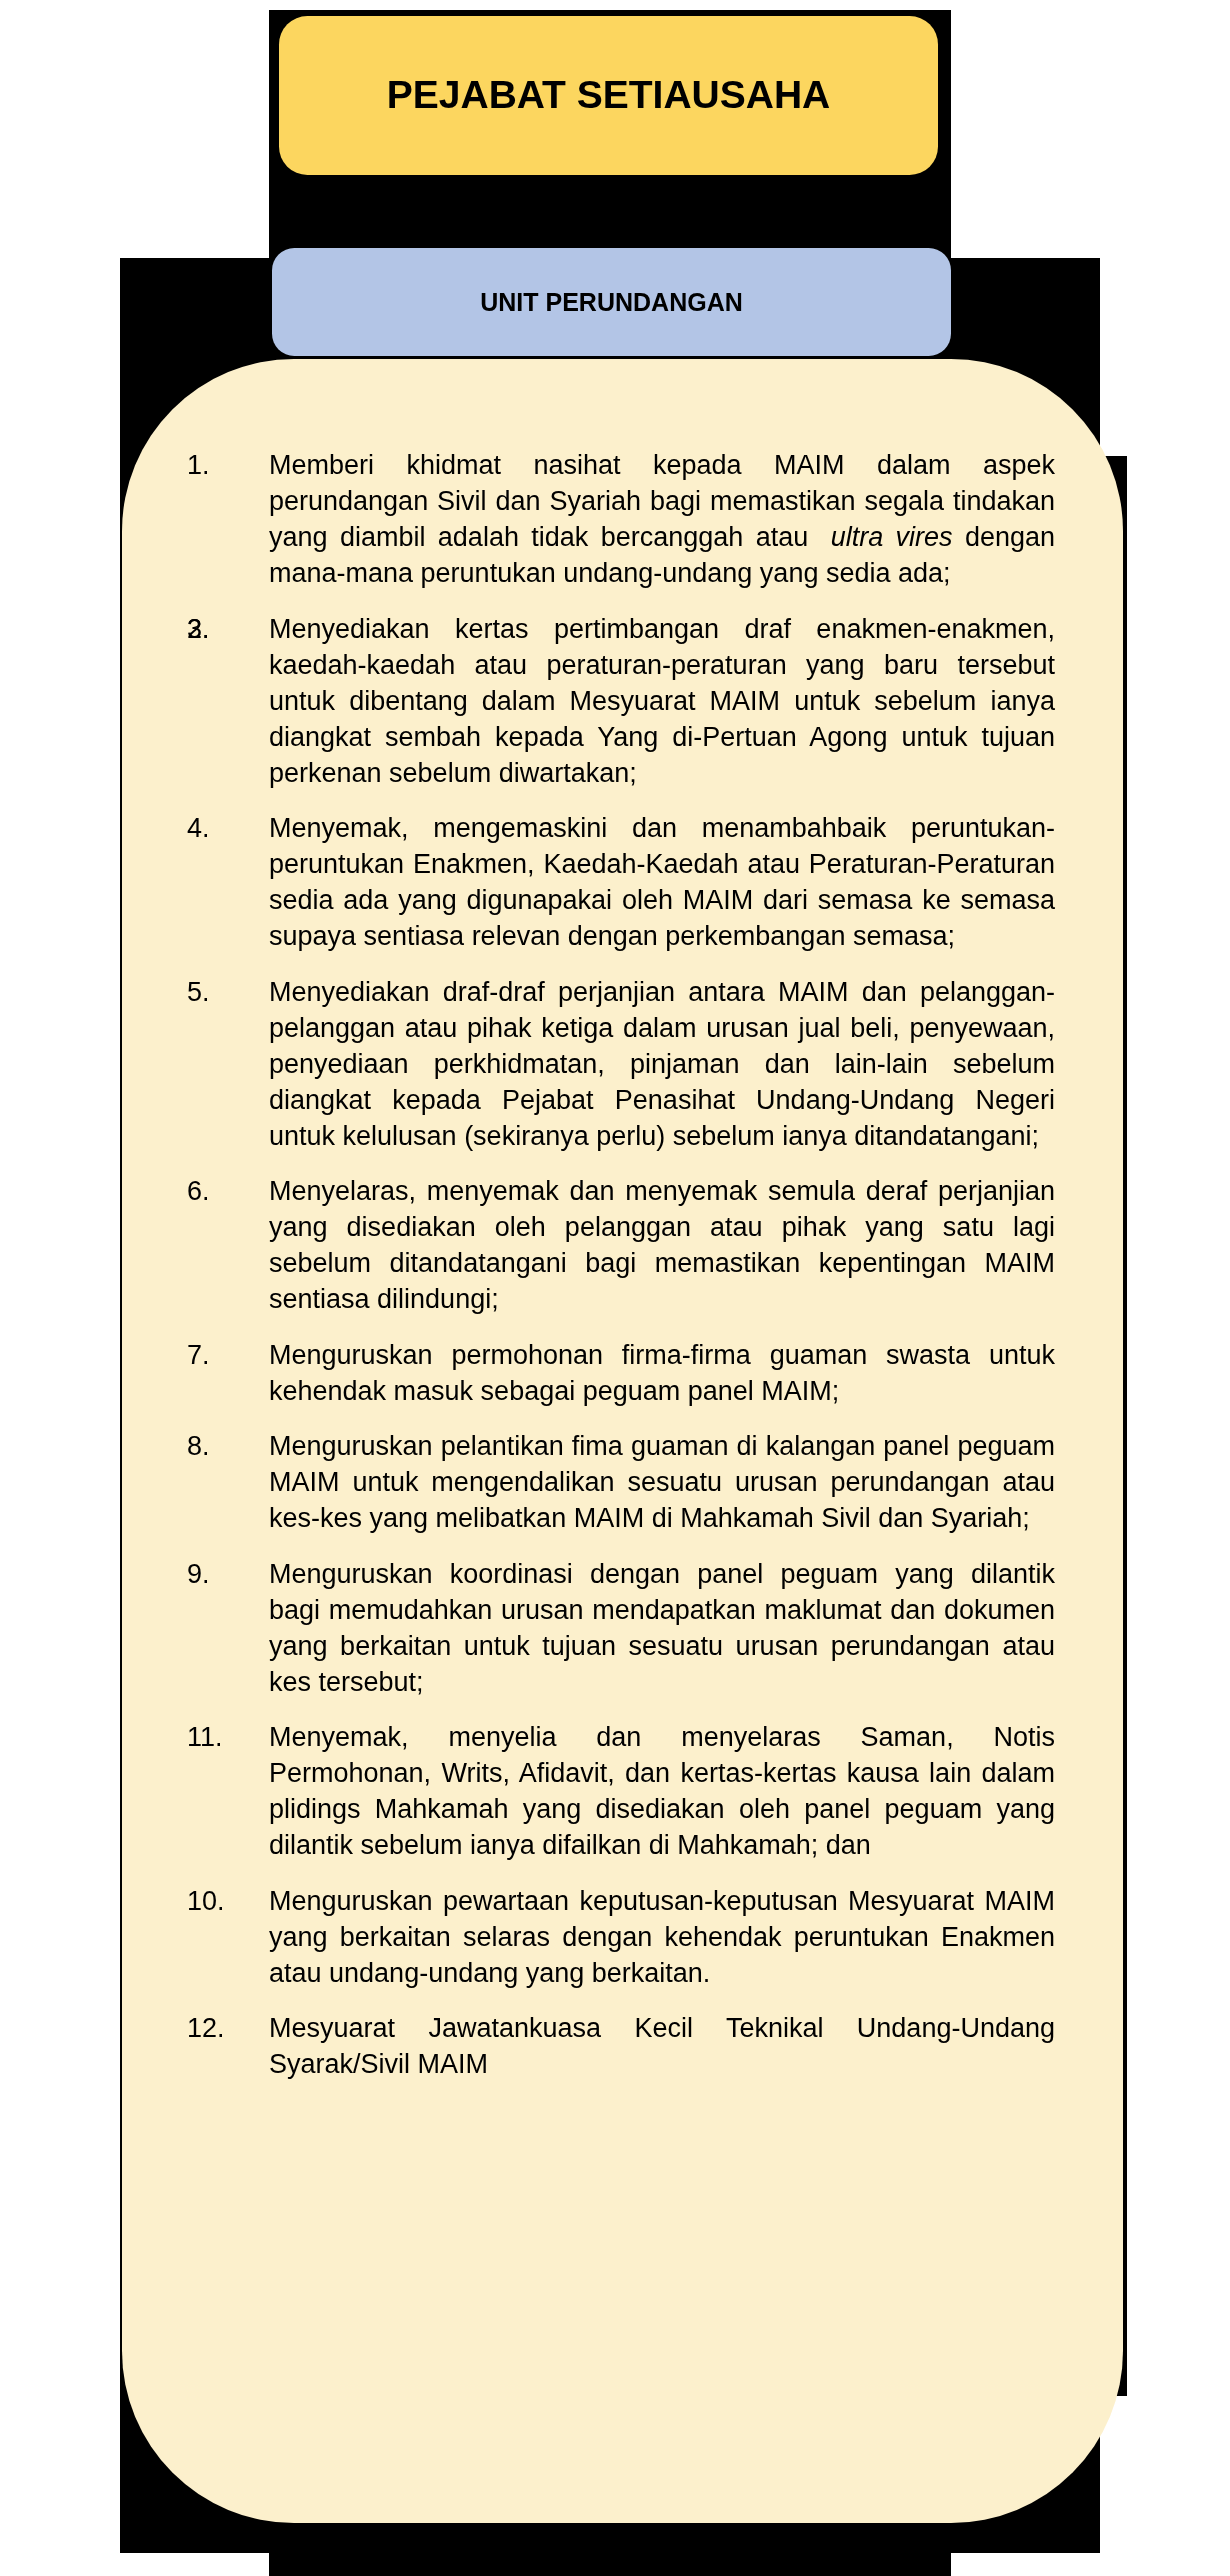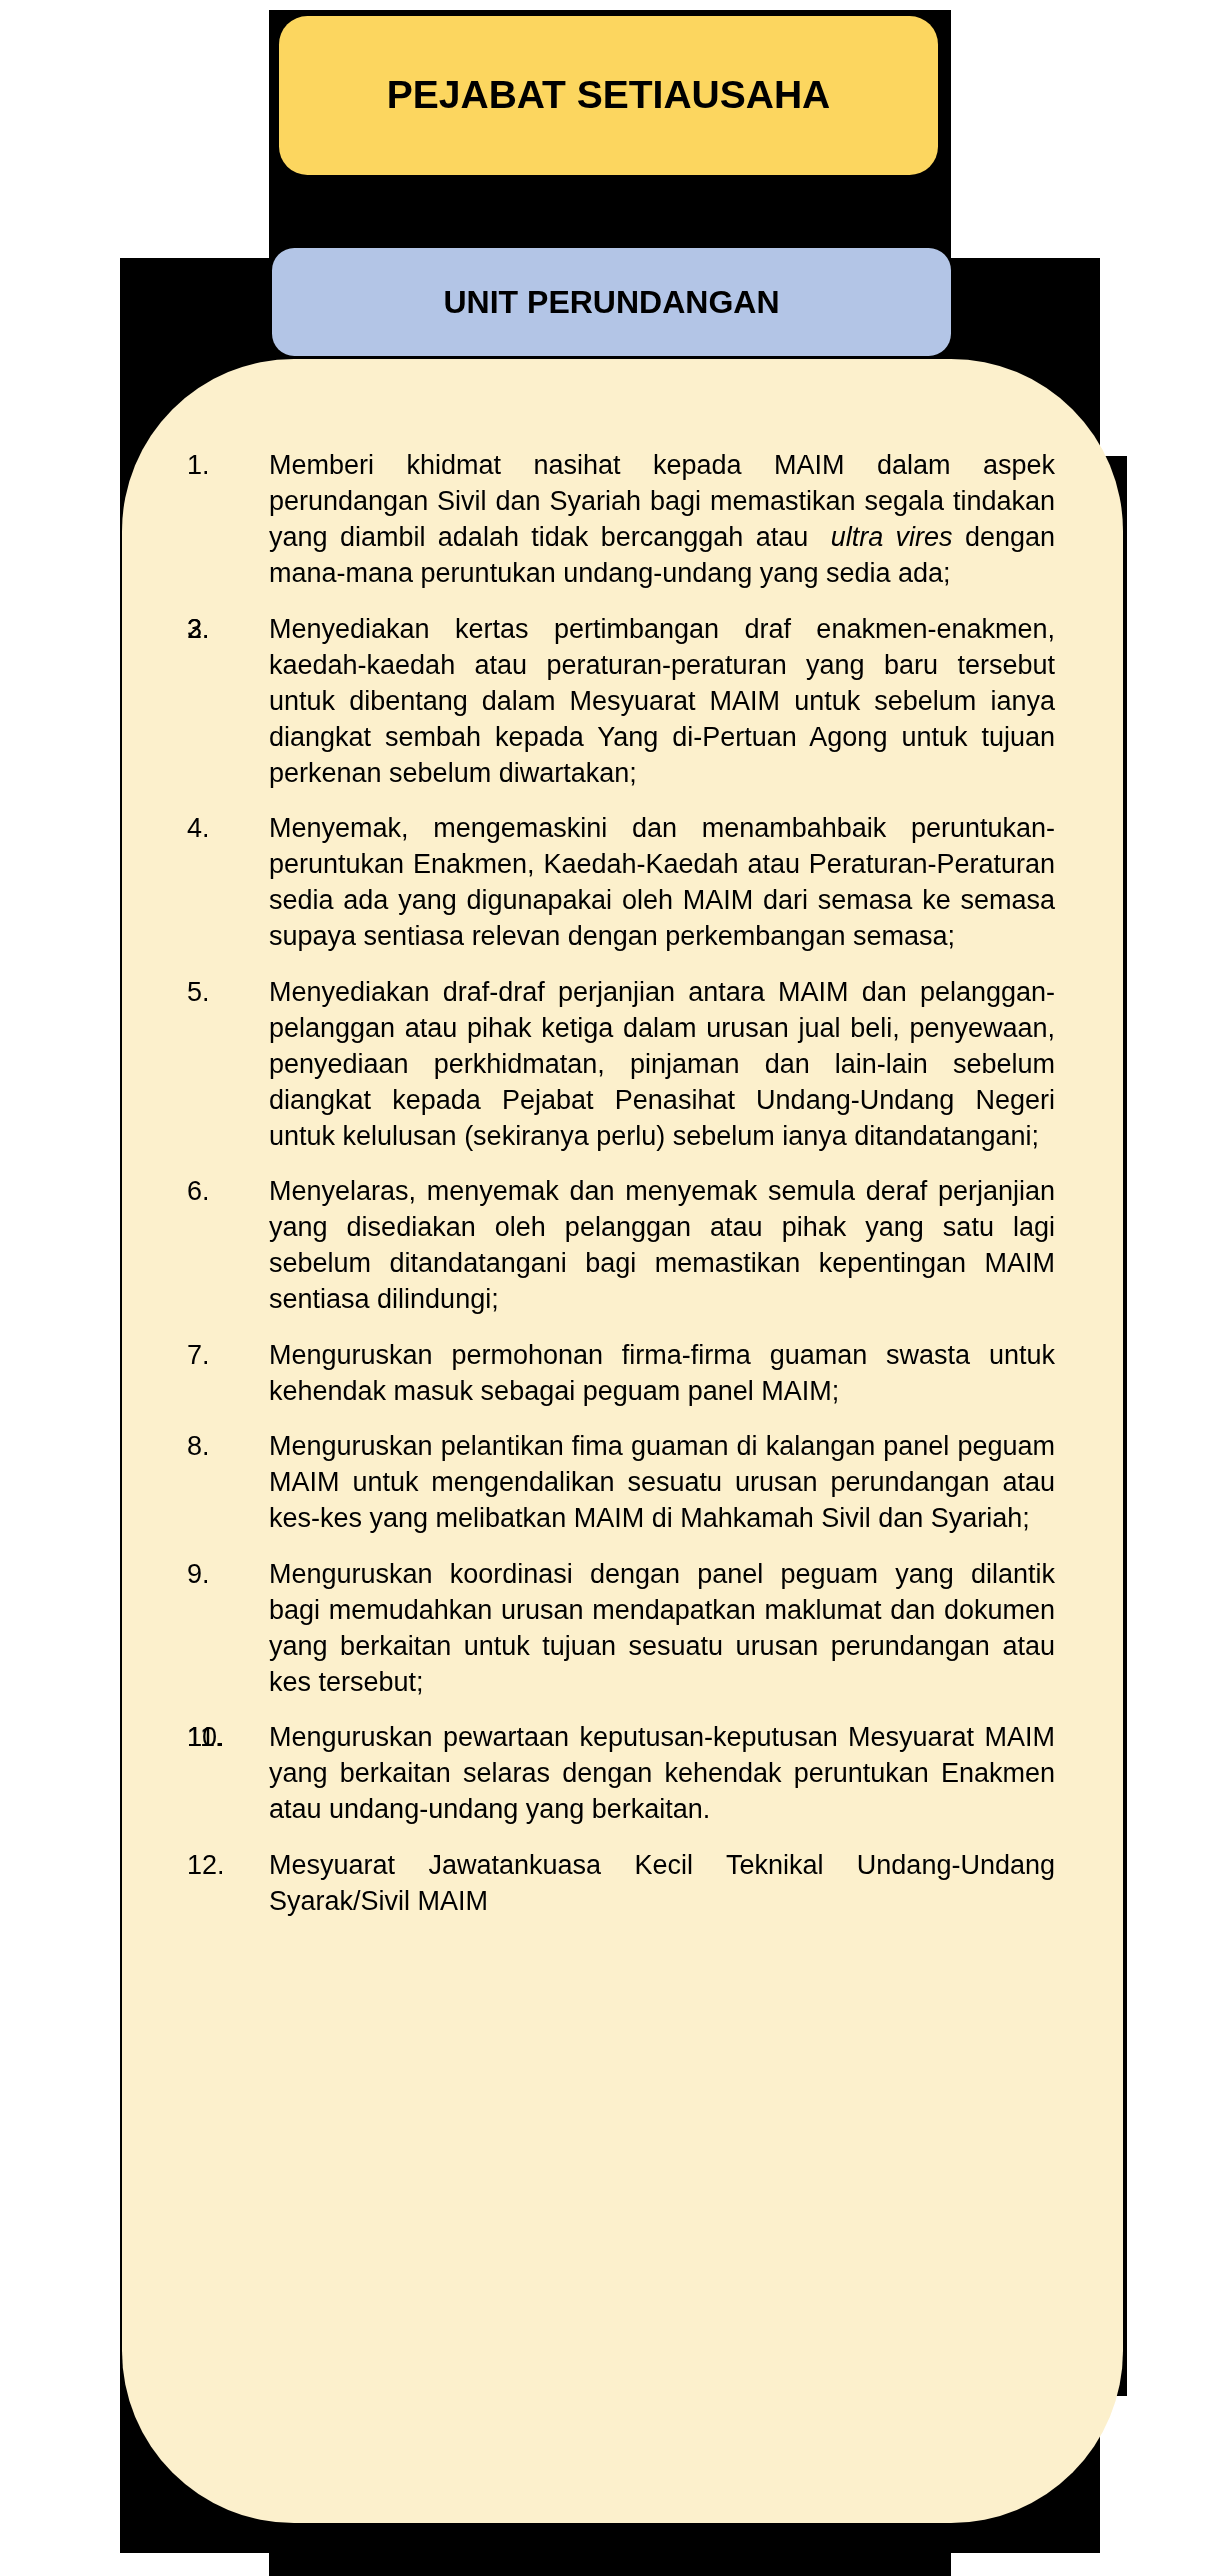--- a/index.html
+++ b/index.html
@@ -15,21 +15,21 @@
   .box {
     position:absolute; display:flex; align-items:center; justify-content:center;
     font-weight:bold; color:var(--text,#000); text-align:center;
   }
   #yellowBox {
     left:279px; top:15.7px; width:659px; height:159px;
     border-radius:28.4px; background:var(--top_box_fill,#FCD65F); font-size:39px;
   }
   #blueBox {
     left:272px; top:248px; width:679px; height:108px;
-    border-radius:22.4px; background:var(--unit_box_fill,#B3C5E6); font-size:32px;
+    border-radius:22.4px; background:var(--unit_box_fill,#B3C5E6); font-size:25px;
   }
   #creamBox {
     position:absolute; left:122px; top:359px; width:1001px; height:2164px;
     border-radius:172px; background:var(--panel_fill,#FCF0CC);
   }
   #task-list {
     position:absolute; left:65px; top:88px; width:868px;
     margin:0; padding:0; list-style:none;
   }
   .item {
@@ -60,19 +60,19 @@
     <ol id="task-list">
         <li class="item"><span class="num">1.</span><span class="body"><span>Memberi khidmat nasihat kepada MAIM dalam aspek perundangan Sivil dan Syariah bagi memastikan segala tindakan yang diambil adalah tidak bercanggah atau </span><i>ultra vires</i><span> dengan mana-mana peruntukan undang-undang yang sedia ada;</span></span></li>
         <li class="item"><span class="num">2.</span></li>
         <li class="item"><span class="num">3.</span><span class="body"><span>Menyediakan kertas pertimbangan draf enakmen-enakmen, kaedah-kaedah atau peraturan-peraturan yang baru tersebut untuk dibentang dalam Mesyuarat MAIM untuk sebelum ianya diangkat sembah kepada Yang di-Pertuan Agong untuk tujuan perkenan sebelum diwartakan;</span></span></li>
         <li class="item"><span class="num">4.</span><span class="body"><span>Menyemak, mengemaskini dan menambahbaik peruntukan-peruntukan Enakmen, Kaedah-Kaedah atau Peraturan-Peraturan sedia ada yang digunapakai oleh MAIM dari semasa ke semasa supaya sentiasa relevan dengan perkembangan semasa;</span></span></li>
         <li class="item"><span class="num">5.</span><span class="body"><span>Menyediakan draf-draf perjanjian antara MAIM dan pelanggan-pelanggan atau pihak ketiga dalam urusan jual beli, penyewaan, penyediaan perkhidmatan, pinjaman dan lain-lain sebelum diangkat kepada Pejabat Penasihat Undang-Undang Negeri untuk kelulusan (sekiranya perlu) sebelum ianya ditandatangani;</span></span></li>
         <li class="item"><span class="num">6.</span><span class="body"><span>Menyelaras, menyemak dan menyemak semula deraf perjanjian yang disediakan oleh pelanggan atau pihak yang satu lagi sebelum ditandatangani bagi memastikan kepentingan MAIM sentiasa dilindungi;</span></span></li>
         <li class="item"><span class="num">7.</span><span class="body"><span>Menguruskan permohonan firma-firma guaman swasta untuk kehendak masuk sebagai peguam panel MAIM;</span></span></li>
         <li class="item"><span class="num">8.</span><span class="body"><span>Menguruskan pelantikan fima guaman di kalangan panel peguam MAIM untuk mengendalikan sesuatu urusan perundangan atau kes-kes yang melibatkan MAIM di Mahkamah Sivil dan Syariah;</span></span></li>
         <li class="item"><span class="num">9.</span><span class="body"><span>Menguruskan koordinasi dengan panel peguam yang dilantik bagi memudahkan urusan mendapatkan maklumat dan dokumen yang berkaitan untuk tujuan sesuatu urusan perundangan atau kes tersebut;</span></span></li>
-        <li class="item"><span class="num">11.</span></li>
+        <li class="item"><span class="num">11.</span><span class="body"><span>Menyemak, menyelia dan menyelaras Saman, Notis Permohonan, Writs, Afidavit, dan kertas-kertas kausa lain dalam plidings Mahkamah yang disediakan oleh panel peguam yang dilantik sebelum ianya difailkan di Mahkamah; dan</span></span></li>
         <li class="item"><span class="num">10.</span><span class="body"><span>Menguruskan pewartaan keputusan-keputusan Mesyuarat MAIM yang berkaitan selaras dengan kehendak peruntukan Enakmen atau undang-undang yang berkaitan.</span></span></li>
         <li class="item"><span class="num">12.</span><span class="body"><span>Mesyuarat Jawatankuasa Kecil Teknikal Undang-Undang Syarak/Sivil MAIM</span></span></li>
       </ol>
   </div>
 </div>
 
 
 </body></html>

